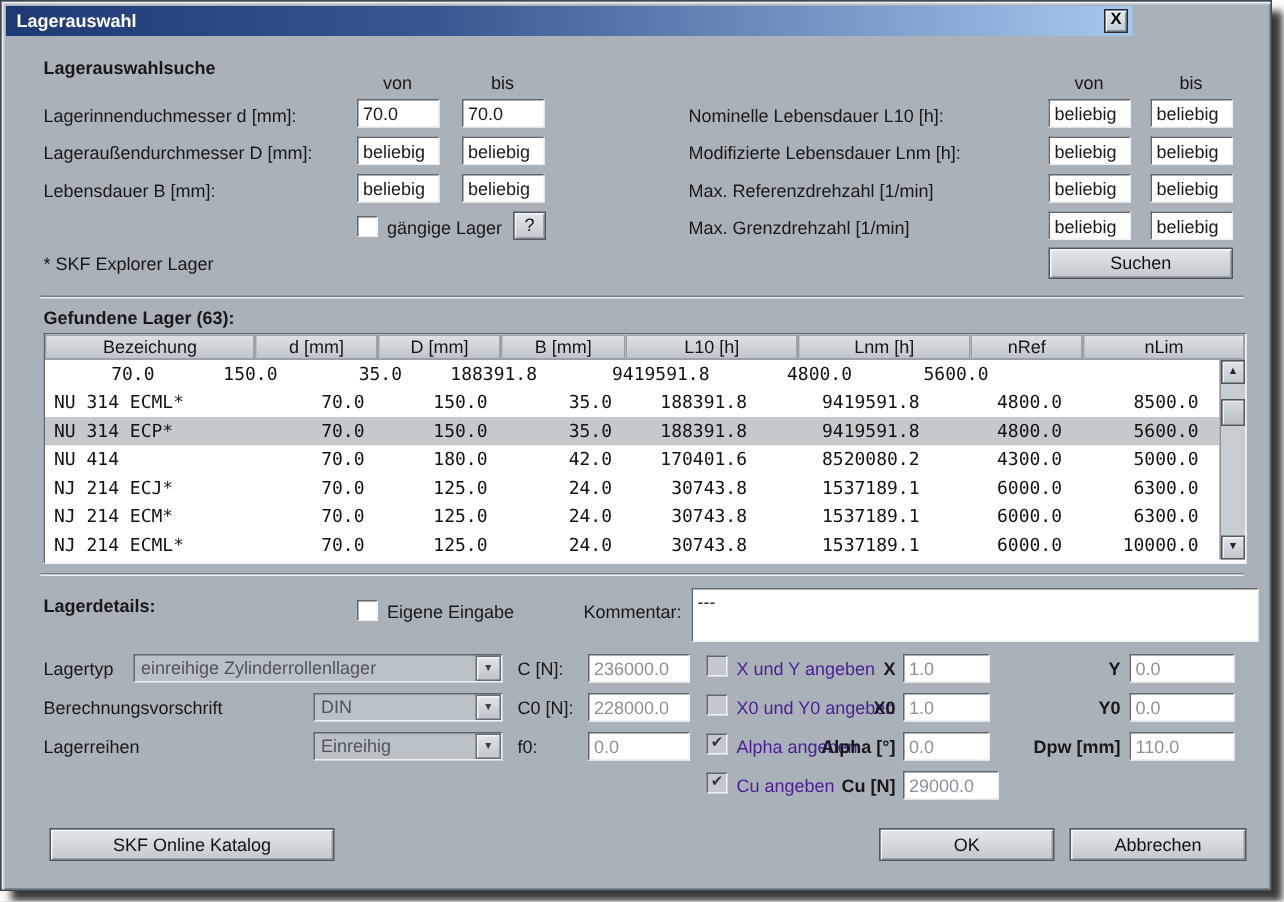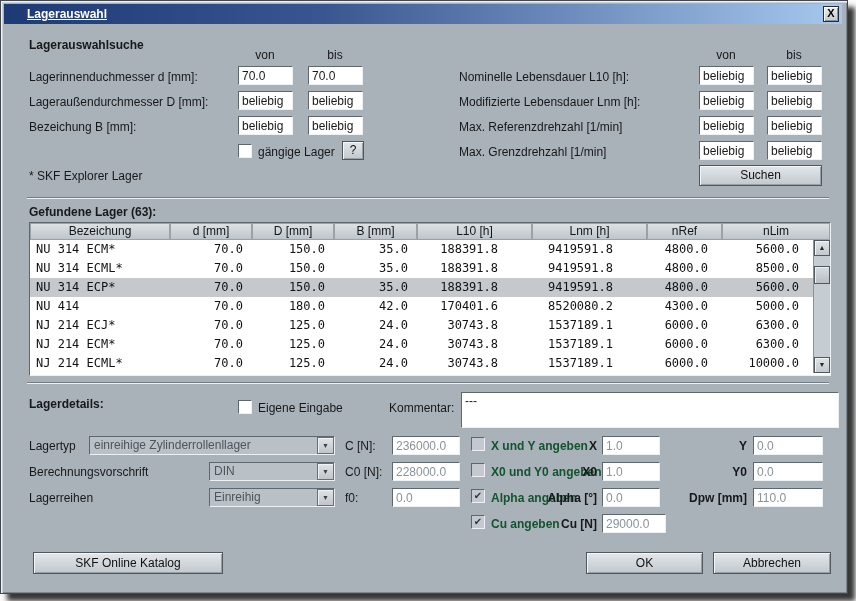--- a/index.html
+++ b/index.html
@@ -2,30 +2,30 @@
 <html style="--titlebar-left: #1e3a75; --titlebar-right: #a6c8ee; --dialog-bg: #a9b2b9; --selected-row-bg: #c6c9cc;"><head>
 <meta charset="utf-8">
 <style>
   html,body{margin:0;padding:0;}
   .stage{position:relative;width:856px;height:601px;background:#fbfbfb;overflow:hidden;
          font-family:"Liberation Sans",sans-serif;font-size:12px;color:#17181a;}
   .window{position:absolute;left:0;top:0;width:846px;height:592px;
           background:var(--dialog-bg,#a9b2b9);border:1px solid #41484e;
           box-shadow:inset 1px 1px 0 #eef1f4,inset 2px 2px 0 #cdd3d8,inset -1px -1px 0 #7e868d,
                      7px 7px 5px rgba(0,0,0,0.78);}
-  .titlebar{position:absolute;left:3px;top:3px;width:838px;height:20px;
+  .titlebar{position:absolute;left:3px;top:3px;width:751px;height:20px;
             background:linear-gradient(90deg,var(--titlebar-left,#1e3a75) 0%,#3a5690 38%,var(--titlebar-right,#a6c8ee) 100%);
-            color:#fff;font-weight:bold;line-height:20px;padding-left:23px;box-sizing:border-box;text-decoration:underline;}
+            color:#fff;font-weight:bold;line-height:20px;padding-left:7px;box-sizing:border-box;}
   .close-btn{position:absolute;right:3px;top:2px;width:16px;height:16px;box-sizing:border-box;
              background:linear-gradient(#e9edf0,#c4cacf);border:1px solid #272d33;
              box-shadow:inset 1px 1px 0 #fff,inset -1px -1px 0 #8a9299;
              font:bold 11px "Liberation Sans",sans-serif;line-height:13px;text-align:center;color:#000;cursor:default;}
   .lbl{position:absolute;white-space:nowrap;}
   .b{font-weight:bold;}
-  .dim{color:#14532d;font-weight:bold;}
+  .dim{color:#4c1d95;}
   .r{text-align:right;}
   .ctr{text-align:center;}
   .field{position:absolute;height:17px;box-sizing:content-box;border:1px solid;
          border-color:#5f676e #eef1f3 #eef1f3 #5f676e;background:#fff;
          font:12px "Liberation Sans",sans-serif;padding:0 3px;color:#1a1a1a;margin:0;}
   .field.gray{color:#8a929a;}
   .btn{position:absolute;box-sizing:border-box;background:linear-gradient(#e3e7ea,#c2c8cd);
        border:1px solid #50585f;box-shadow:inset 1px 1px 0 #f4f7f9,inset -1px -1px 0 #99a1a8;
        font:12px "Liberation Sans",sans-serif;color:#111;text-align:center;cursor:default;}
   .cb{position:absolute;width:12px;height:12px;box-sizing:content-box;background:#fff;border:1px solid;
@@ -90,21 +90,21 @@
     <div class="lbl ctr" style="left:766px;top:47px;width:54px;">bis</div>
 
     <div class="lbl" style="left:28px;top:69px;">Lagerinnenduchmesser d [mm]:</div>
     <input class="field" style="left: 237px; top: 65px; width: 47px;" value="70.0">
     <input class="field" style="left: 307px; top: 65px; width: 47px;" value="70.0">
 
     <div class="lbl" style="left:28px;top:94px;">Lageraußendurchmesser D [mm]:</div>
     <input class="field" style="left: 237px; top: 90px; width: 47px;" value="beliebig">
     <input class="field" style="left: 307px; top: 90px; width: 47px;" value="beliebig">
 
-    <div class="lbl" style="left:28px;top:119px;">Bezeichung B [mm]:</div>
+    <div class="lbl" style="left:28px;top:119px;">Lebensdauer B [mm]:</div>
     <input class="field" style="left: 237px; top: 115px; width: 47px;" value="beliebig">
     <input class="field" style="left: 307px; top: 115px; width: 47px;" value="beliebig">
 
     <span class="cb" style="left:237px;top:143px;"><span class="mark">✔</span></span>
     <div class="lbl" style="left:257px;top:144px;">gängige Lager</div>
     <div class="btn b" style="left:341px;top:140px;width:22px;height:19px;line-height:17px;">?</div>
 
     <div class="lbl" style="left:28px;top:168px;">* SKF Explorer Lager</div>
 
     <div class="lbl" style="left:458px;top:69px;">Nominelle Lebensdauer L10 [h]:</div>
@@ -135,21 +135,20 @@
         <div class="th c1">d [mm]</div>
         <div class="th c2">D [mm]</div>
         <div class="th c3">B [mm]</div>
         <div class="th c4">L10 [h]</div>
         <div class="th c5">Lnm [h]</div>
         <div class="th c6">nRef</div>
         <div class="th c7h">nLim</div>
       </div>
       <div class="tbody">
           <div class="trow">
-            <div class="cell c0">NU 314 ECM*</div>
             <div class="cell c1">70.0</div>
             <div class="cell c2">150.0</div>
             <div class="cell c3">35.0</div>
             <div class="cell c4">188391.8</div>
             <div class="cell c5">9419591.8</div>
             <div class="cell c6">4800.0</div>
             <div class="cell c7">5600.0</div>
           </div>
           <div class="trow">
             <div class="cell c0">NU 314 ECML*</div>

